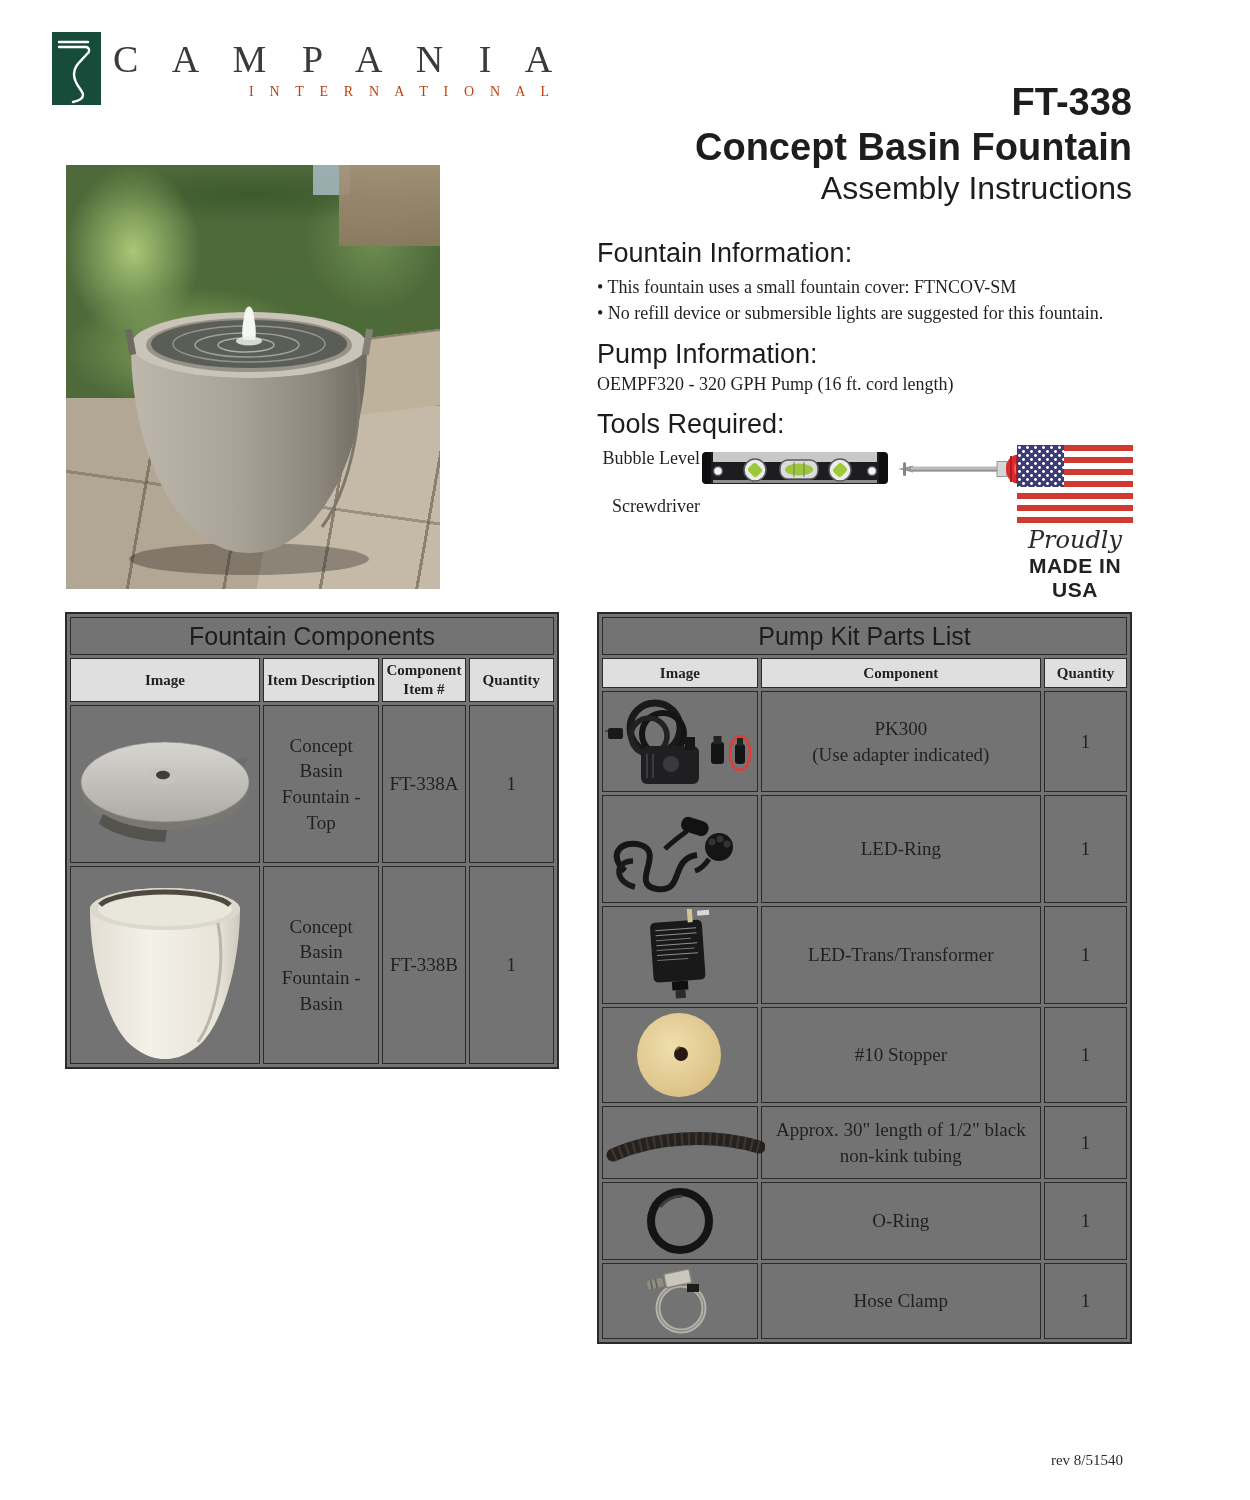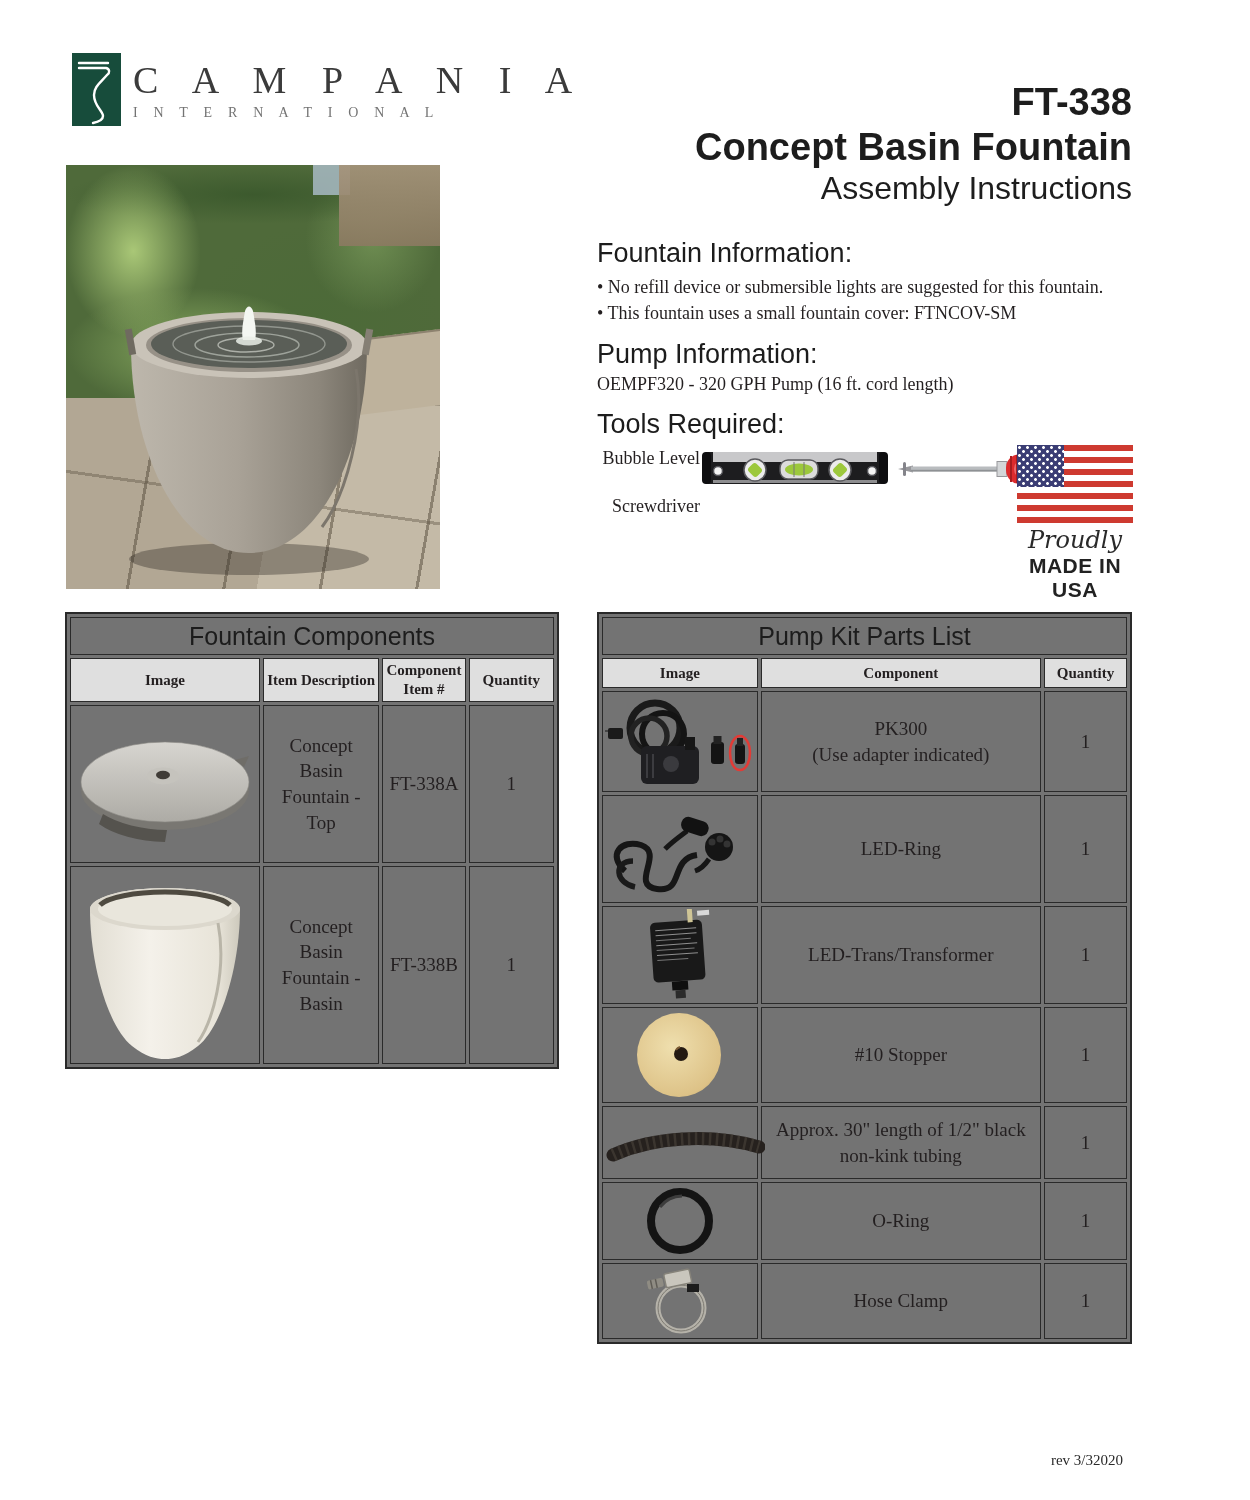--- a/index.html
+++ b/index.html
@@ -4,25 +4,25 @@
 <style>
   * { margin:0; padding:0; box-sizing:border-box; }
   html,body { background:#ffffff; }
   body {
     width:1250px; height:1500px; position:relative;
     font-family:"Liberation Serif", serif; color:#231f20;
     overflow:hidden;
   }
 
   
-  .logo { position:absolute; left:72px; top:32px; display:flex;margin-top:21px; }
+  .logo { position:absolute; left:52px; top:32px; display:flex; }
   .logo-box { width:49px; height:73px; background:#174c3b; flex:none; }
   .logo-text { margin-left:12px; padding-top:8px; }
   .brand { font-size:38px; line-height:1; letter-spacing:13px; color:#3b3b3b; white-space:nowrap; }
-  .brand-sub { font-size:14px; letter-spacing:6.2px; color:#737373; margin-top:6px; margin-right:10px; white-space:nowrap; }
+  .brand-sub { font-size:14px; letter-spacing:6.2px; color:#c2410c; text-align:right; margin-top:6px; margin-right:10px; white-space:nowrap; }
 
   
   .title-block { position:absolute; top:80px; right:118px; text-align:right;
     font-family:"Liberation Sans", sans-serif; color:#1d1d1d; line-height:1.18; }
   .title-model, .title-product { font-size:38px; font-weight:bold; }
   .title-doc { font-size:32px; font-weight:normal; }
 
   
   .photo { position:absolute; left:66px; top:165px; width:374px; height:424px; overflow:hidden; background:#55713f; }
   .bushes { position:absolute; left:0; top:0; right:0; height:58%;
@@ -134,22 +134,22 @@
     <path d="M151,58 C149,70 147,79 149,87 L161,87 C163,79 161,70 159,58 C157,52 153,52 151,58 Z" fill="#f4f7f2"></path>
     <ellipse cx="155" cy="88" rx="13" ry="4.5" fill="#eaeee7" opacity="0.85"></ellipse>
     <rect x="33" y="76" width="7" height="26" fill="#6f6a60" transform="rotate(-10 36 89)"></rect>
     <rect x="270" y="76" width="7" height="26" fill="#857f74" transform="rotate(10 274 89)"></rect>
   </svg>
 </div>
 
 <div class="right-col">
   <div class="section-h">Fountain Information:</div>
   <ul class="bullets">
+    <li>• This fountain uses a small fountain cover: FTNCOV-SM</li>
     <li>• No refill device or submersible lights are suggested for this fountain.</li>
-    <li>• This fountain uses a small fountain cover: FTNCOV-SM</li>
   </ul>
 
   <div class="section-h">Pump Information:</div>
   <div class="pump-body">OEMPF320 - 320 GPH Pump (16 ft. cord length)</div>
 
   <div class="tools-section">
     <div class="section-h">Tools Required:</div>
     <div class="tools-flex">
       <div class="tool-labels">
         <div class="tool-label-1">Bubble Level</div>
@@ -402,13 +402,13 @@
         </g>
         <rect x="52" y="18" width="12" height="8" fill="#1c1c1c"></rect>
       </svg>
     </td>
     <td class="cell">Hose Clamp</td>
     <td class="cell">1</td>
   </tr>
 </tbody>
   </table>
 
-<div class="rev">rev 3/32020</div>
+<div class="rev">rev 8/51540</div>
 
 </body></html>

